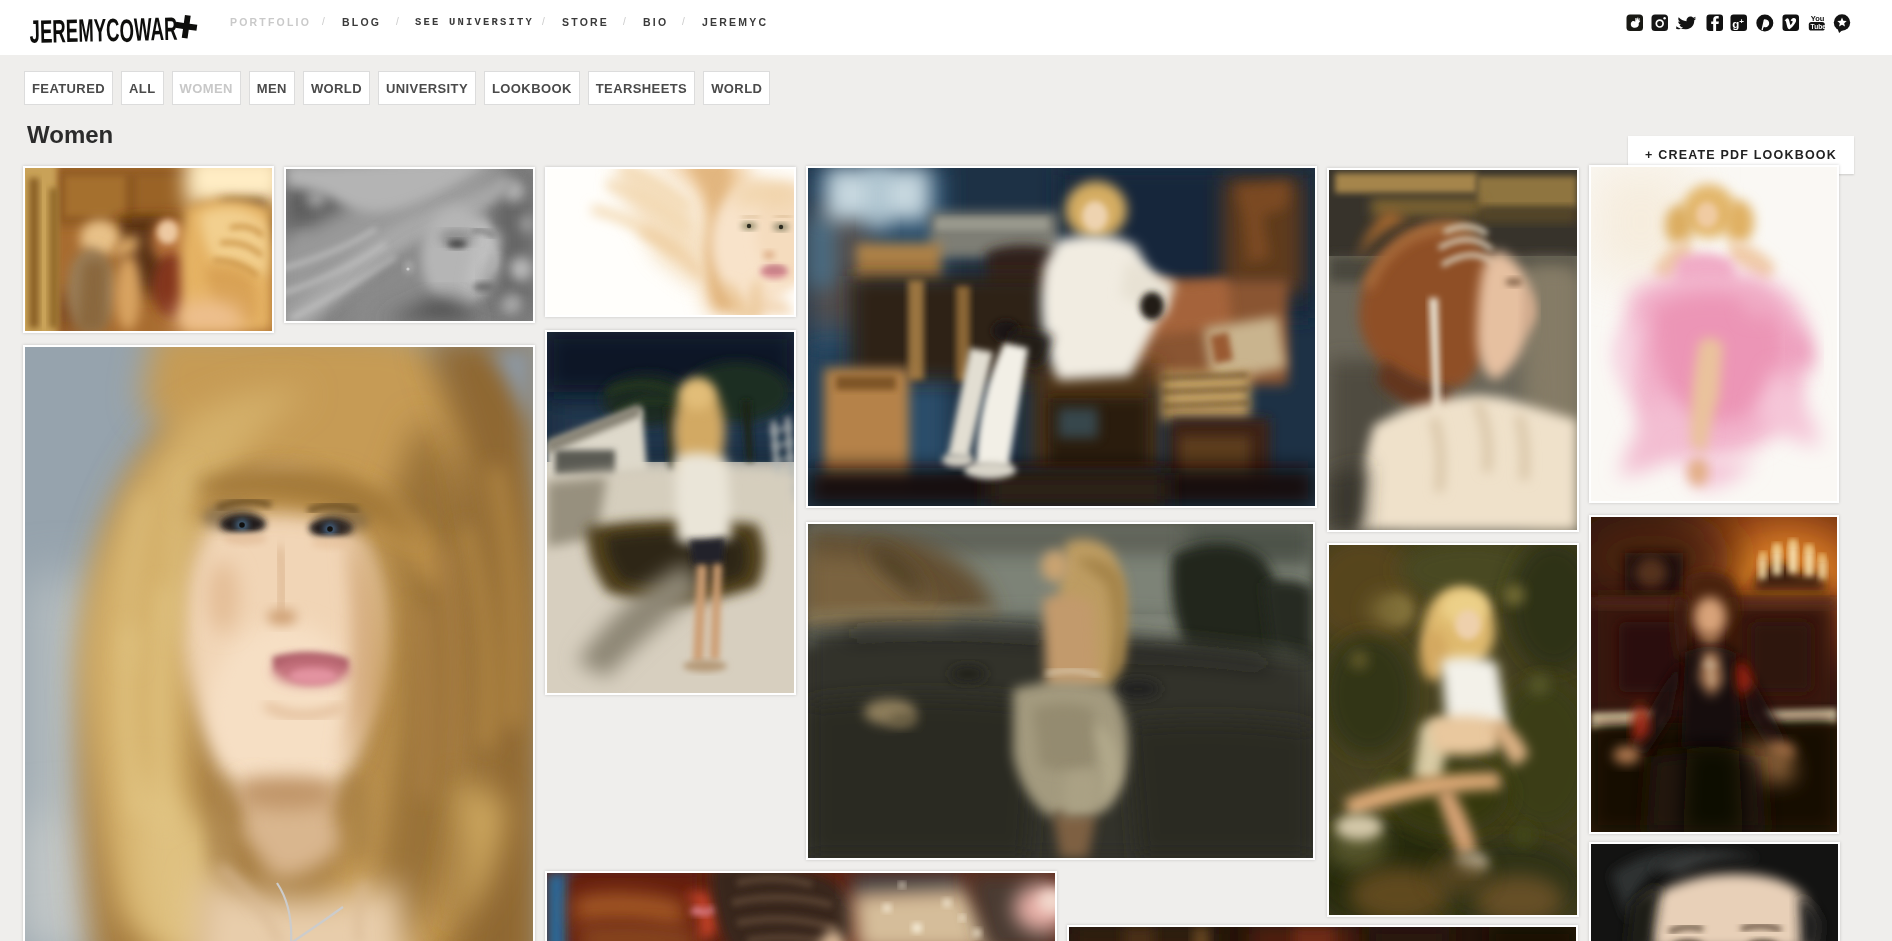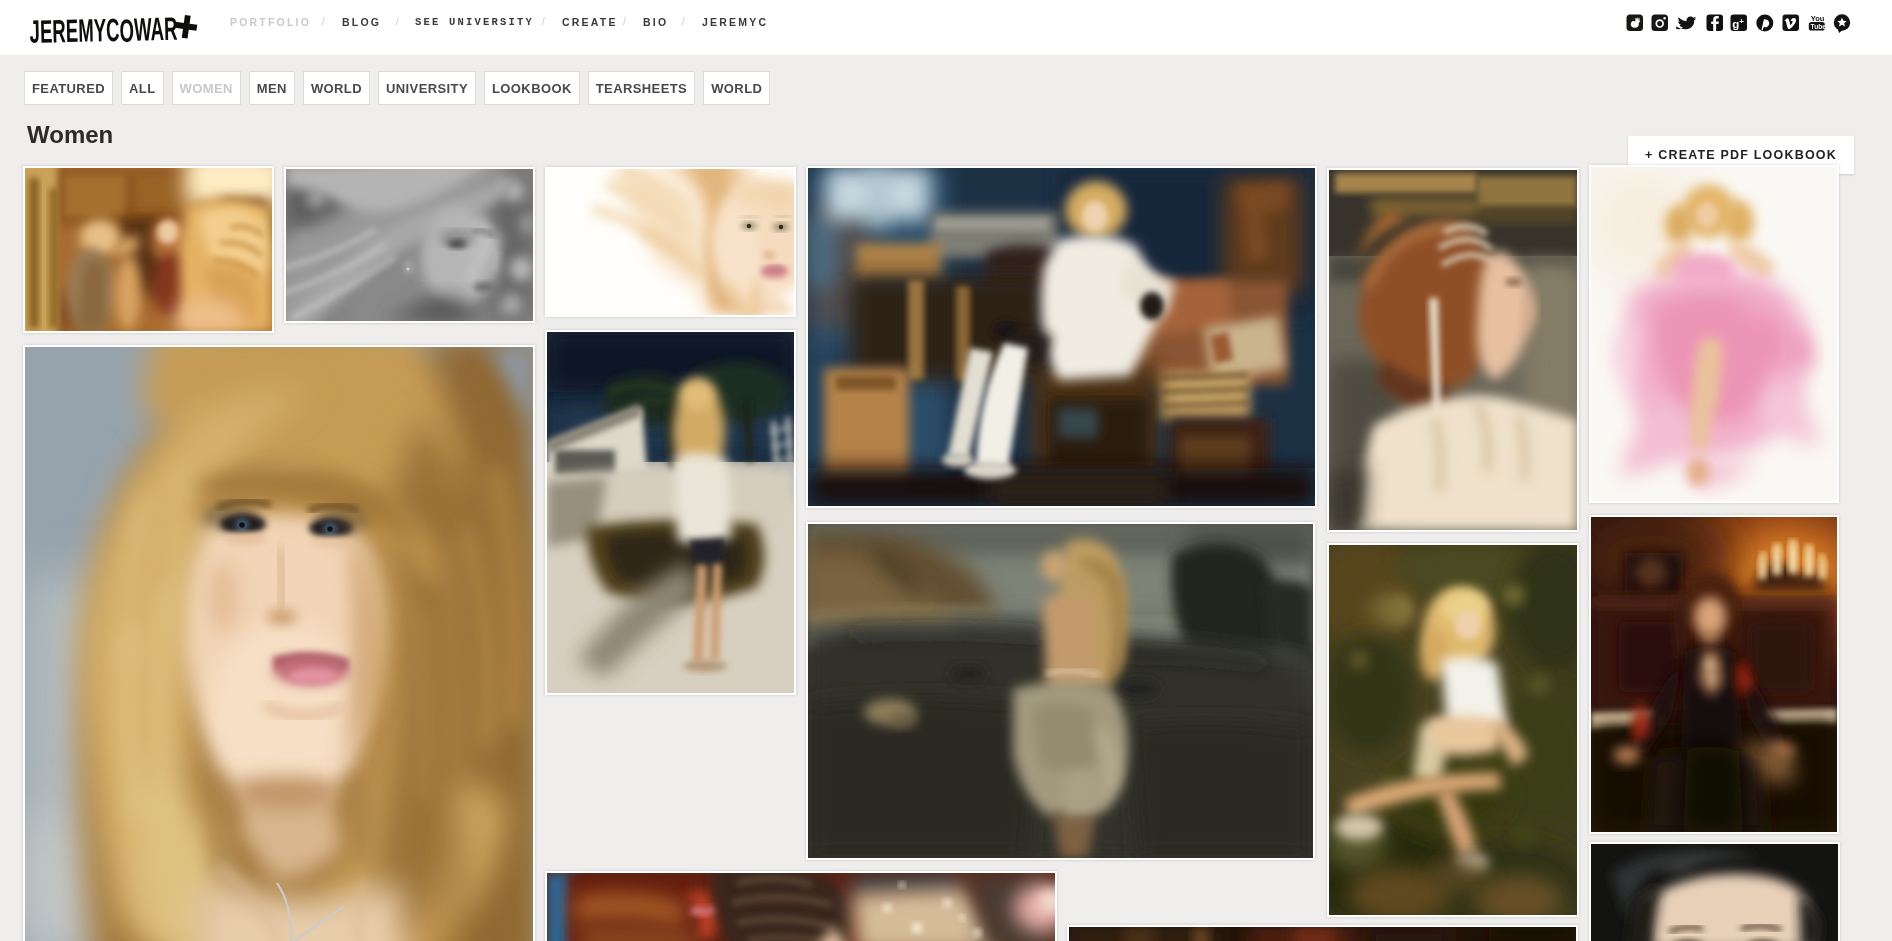--- a/index.html
+++ b/index.html
@@ -28,21 +28,21 @@
       <text x="2" y="36" font-size="30" transform="rotate(-1.2 2 36) scale(0.88,1.08)" textLength="168" lengthAdjust="spacingAndGlyphs">JEREMYC<tspan dy="1">O</tspan><tspan dy="-1">WAR</tspan></text>
       <path d="M160,12 l6,0 l0,8 l8,0 l0,6 l-8,0 l0,9 l-6,0 l0,-9 l-8,0 l0,-6 l8,0 z" transform="rotate(8 163 24) scale(0.97,1)"></path>
     </g>
   </svg>
   <span class="nav grey" style="left:230px;">PORTFOLIO</span>
   <span class="sep" style="left:322px;">/</span>
   <span class="nav" style="left:342px;">BLOG</span>
   <span class="sep" style="left:396px;">/</span>
   <span class="nav" style="left:415px;font-family:Liberation Mono, monospace;">SEE UNIVERSITY</span>
   <span class="sep" style="left:542px;">/</span>
-  <span class="nav" style="left:562px;">CREATE</span>
+  <span class="nav" style="left:562px;">STORE</span>
   <span class="sep" style="left:623px;">/</span>
   <span class="nav" style="left:643px;">BIO</span>
   <span class="sep" style="left:682px;">/</span>
   <span class="nav" style="left:702px;">JEREMYC</span>
   <div id="social">
     <svg style="left:0" width="18" height="20" viewBox="0 0 18 20">
         <rect x="0.5" y="1.5" width="16.5" height="16.5" rx="3.5" fill="#191914"></rect>
         <path fill="#fff" d="M5.5,13.5 c-1,-1.5 -1,-4 0.5,-5 c1,-0.7 2.5,-0.6 3.2,0.2 l0.2,-3.6 l1.1,-0.1 l0.3,2.2 l0.7,-2.6 l0.9,0.2 l-0.4,2.6 l1.1,-2.2 l0.8,0.5 l-1,2.4 l0.9,-0.8 l0.5,0.7 l-1.6,2.2 c0.3,1.6 -0.1,3 -1.2,3.8 c-1.6,1.2 -4.4,1.1 -6,-0.5 z"></path>
       </svg>
     <svg style="left:25px" width="18" height="20" viewBox="0 0 18 20">

